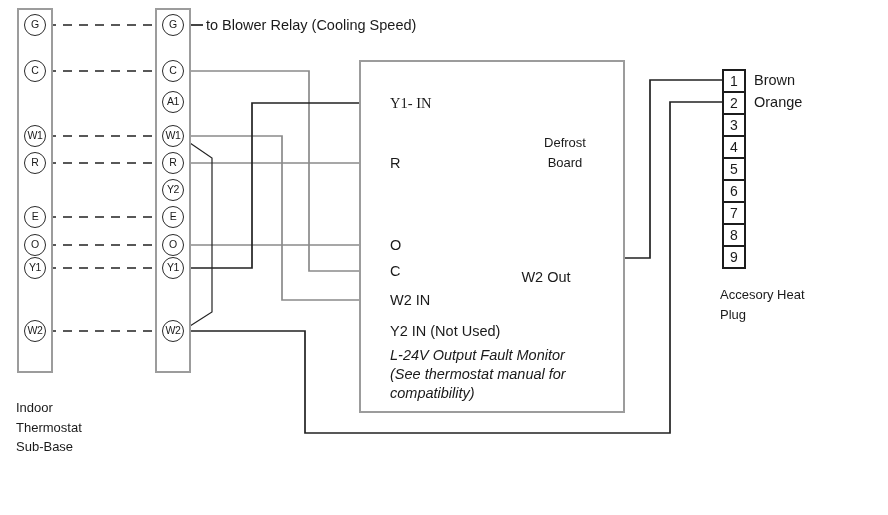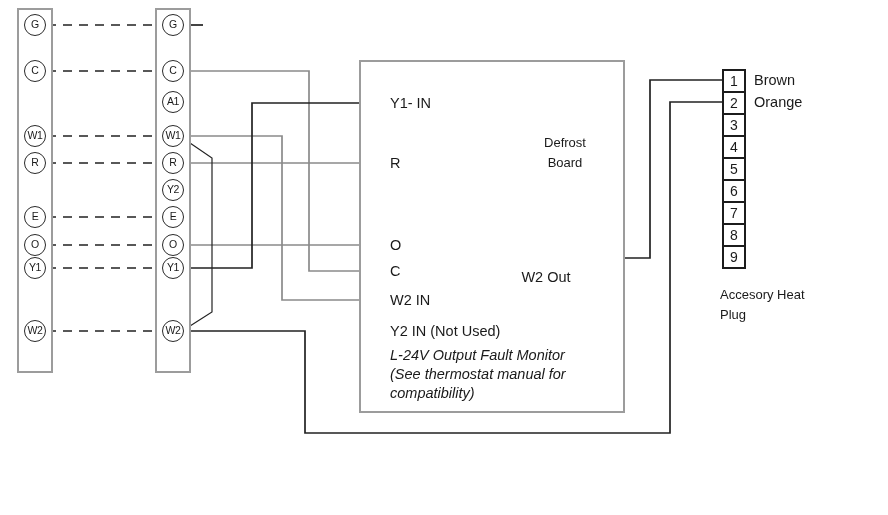--- a/index.html
+++ b/index.html
@@ -64,38 +64,42 @@
 
   <div class="block" style="left:17px;top:8px;width:36px;height:365px;"></div>
   <div class="term" style="left:24px;top:14px">G</div>
   <div class="term" style="left:24px;top:60px">C</div>
   <div class="term" style="left:24px;top:125px">W1</div>
   <div class="term" style="left:24px;top:152px">R</div>
   <div class="term" style="left:24px;top:206px">E</div>
   <div class="term" style="left:24px;top:234px">O</div>
   <div class="term" style="left:24px;top:257px">Y1</div>
   <div class="term" style="left:24px;top:320px">W2</div>
+  <div class="blocklabel" style="left:16px;top:398px;">Indoor
+Thermostat
+Sub-Base</div>
 
   <div class="block" style="left:155px;top:8px;width:36px;height:365px;"></div>
   <div class="term" style="left:162px;top:14px">G</div>
   <div class="term" style="left:162px;top:60px">C</div>
   <div class="term" style="left:162px;top:91px">A1</div>
   <div class="term" style="left:162px;top:125px">W1</div>
   <div class="term" style="left:162px;top:152px">R</div>
   <div class="term" style="left:162px;top:179px">Y2</div>
   <div class="term" style="left:162px;top:206px">E</div>
   <div class="term" style="left:162px;top:234px">O</div>
   <div class="term" style="left:162px;top:257px">Y1</div>
   <div class="term" style="left:162px;top:320px">W2</div>
 
+  <div class="pinlabel" style="left:206px;top:17px;">to Blower Relay (Cooling Speed)</div>
 
   <div class="block" style="left:359px;top:60px;width:266px;height:353px;"></div>
   <div class="blocklabel" style="left:516px;top:133px;width:98px;text-align:center;">Defrost
 Board</div>
-  <div class="pinlabel" style="left:390px;top:95px;">Y1- IN</div>
+  <div class="pinlabel" style="left:390px;top:95px;font-family:Liberation Serif, serif;">Y1- IN</div>
   <div class="pinlabel" style="left:390px;top:155px;">R</div>
   <div class="pinlabel" style="left:390px;top:237px;">O</div>
   <div class="pinlabel" style="left:390px;top:263px;">C</div>
   <div class="pinlabel" style="left:390px;top:292px;">W2 IN</div>
   <div class="pinlabel" style="left:390px;top:323px;">Y2 IN (Not Used)</div>
   <div class="pinlabel" style="left:390px;top:346px;width:225px;line-height:19px;font-style:italic;">L-24V Output Fault Monitor
 (See thermostat manual for
 compatibility)</div>
   <div class="pinlabel" style="left:512px;top:269px;width:68px;text-align:center;">W2 Out</div>
 

